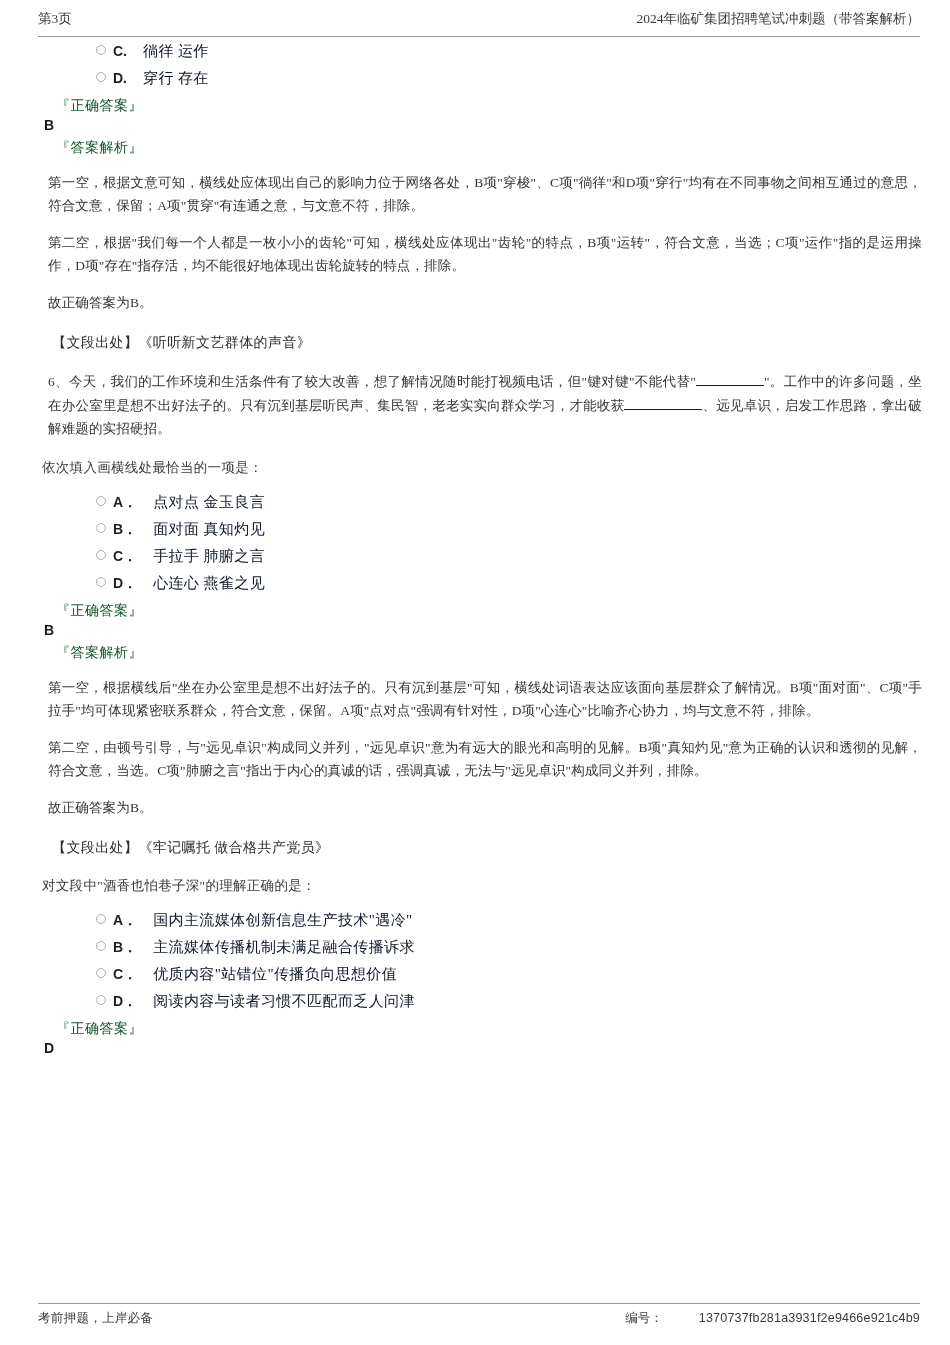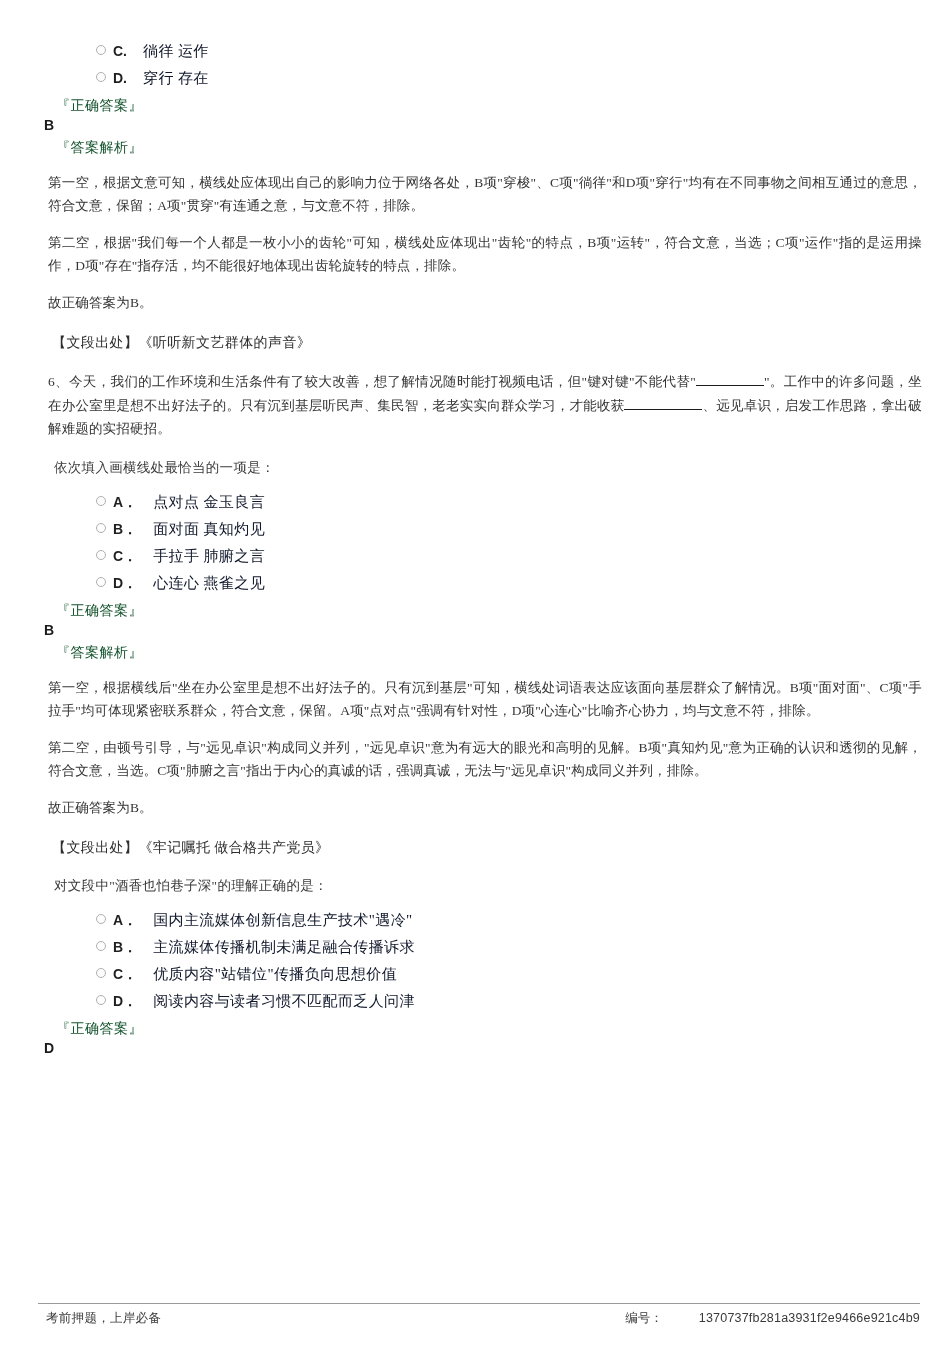--- a/index.html
+++ b/index.html
@@ -128,21 +128,21 @@
     line-height: 23.5px;
     color: #343434;
     margin: 16px 0 0 10px;
     text-align: justify;
     letter-spacing: 0.15px;
   }
   .prompt-line {
     font-size: 13.5px;
     line-height: 22px;
     color: #3a3a3a;
-    margin: 16px 0 14px 16px;
+    margin: 16px 0 14px 4px;
     letter-spacing: 0.3px;
   }
 
   .blank-fill {
     display: inline-block;
     border-bottom: 1px solid #1d1d1d;
     vertical-align: baseline;
   }
   .blank-sm { width: 68px; }
   .blank-md { width: 78px; }
@@ -154,34 +154,38 @@
     right: 30px;
     bottom: 18px;
     border-top: 1px solid #9a9a9a;
     padding-top: 6px;
     display: flex;
     align-items: flex-start;
     justify-content: space-between;
     font-size: 12.5px;
     color: #3a3a3a;
   }
-  .footer-left { white-space: nowrap; letter-spacing: 0.3px; margin-left: 8px; }
+  .footer-left { white-space: nowrap; letter-spacing: 0.3px; }
   .footer-right { white-space: nowrap; }
   .footer-id {
     font-family: "Liberation Sans", sans-serif;
     font-size: 12.5px;
     letter-spacing: 0.2px;
     margin-left: 36px;
   }
 </style>
 </head>
 <body>
 
 <div class="page">
 
+  <div class="page-header">
+    <span class="hdr-left">第3页</span>
+    <span class="hdr-right">2024年临矿集团招聘笔试冲刺题（带答案解析）</span>
+  </div>
 
   <div class="content">
 
     <ul class="opt-list">
       <li class="opt">
         <span class="radio"></span>
         <span class="opt-letter">C.</span>
         <span class="opt-text">徜徉 运作</span>
       </li>
       <li class="opt">

